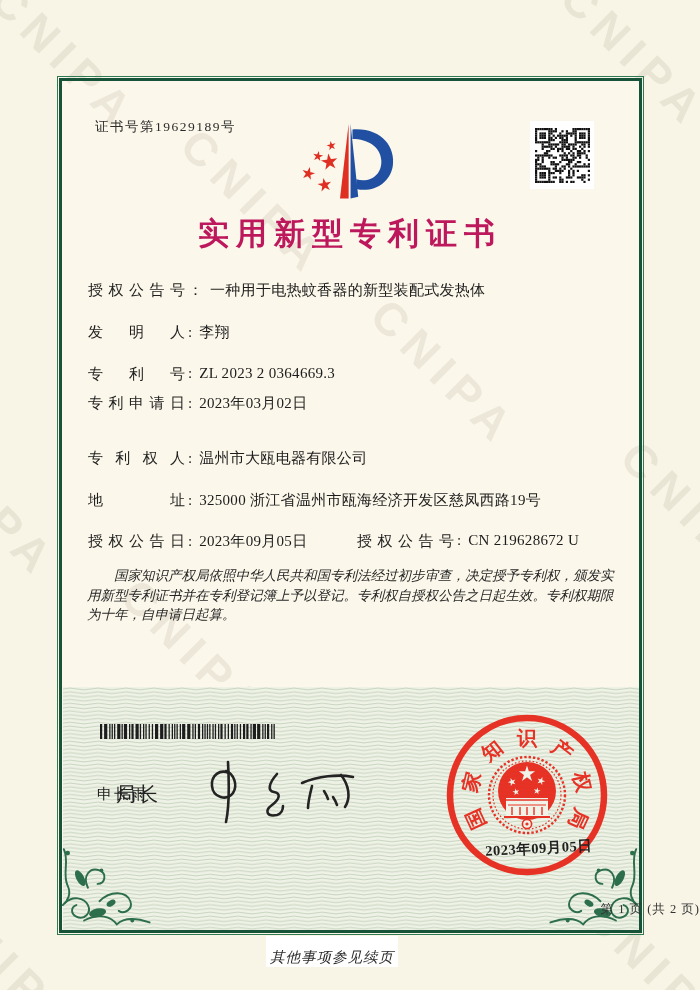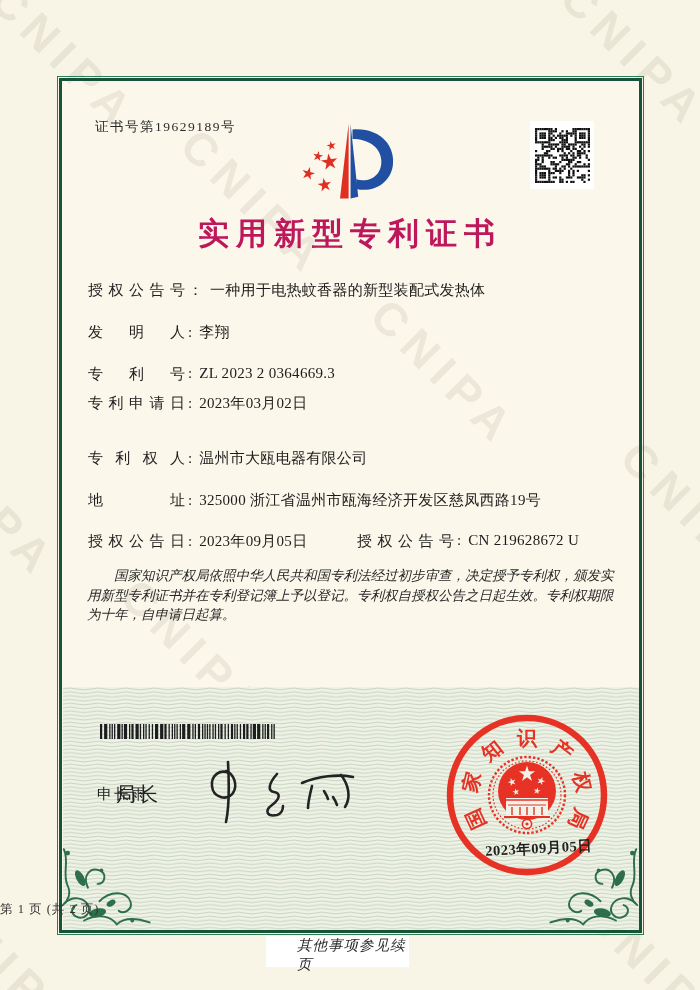--- a/index.html
+++ b/index.html
@@ -39,24 +39,24 @@
   .paras{left:87px;top:566px;width:527px;font-size:13.5px;line-height:19.5px;font-style:italic;color:#262626;}
   .paras p{margin:0 0 7px 0;text-indent:2em;}
   
   .barcode{left:100px;top:724px;width:178px;height:15px;}
   .sig-title{left:97px;top:781px;font-family:"Liberation Sans","DejaVu Sans",sans-serif;font-size:20px;letter-spacing:2px;color:#222;margin-left:19px;}
   .sig-name{left:97px;top:785px;font-family:"Liberation Sans","DejaVu Sans",sans-serif;font-size:15px;letter-spacing:2px;color:#222;}
   .signature{left:198px;top:748px;width:170px;height:88px;}
   .seal{left:443px;top:711px;width:168px;height:168px;}
   .seal-char{font-size:20px;font-weight:bold;fill:#e7281c;font-family:"Liberation Serif","DejaVu Serif",serif;}
   .seal-date{font-size:14.5px;font-weight:bold;fill:#161616;letter-spacing:0.5px;font-family:"Liberation Serif","DejaVu Serif",serif;}
-  .page-num{left:0;width:700px;top:901px;text-align:left;font-size:12.5px;color:#333;letter-spacing:1px;}
+  .page-num{left:0;width:700px;top:901px;text-align:right;font-size:12.5px;color:#333;letter-spacing:1px;}
   .orn{left:54px;top:828px;width:118px;height:106px;}
   .orn.right{left:528px;transform:scaleX(-1);}
-  .cont-box{left:266px;top:936px;width:112px;height:31px;background:#ffffff;display:flex;align-items:flex-start;justify-content:center;padding-left:31px;}
+  .cont-box{left:266px;top:936px;width:132px;height:31px;background:#ffffff;display:flex;align-items:flex-end;justify-content:center;}
   .cont-note{font-style:italic;font-size:14.5px;letter-spacing:1px;color:#2c2c2c;}
 </style>
 </head>
 <body>
 
 <div class="abs inner-bg"></div>
 
 <div class="wm" style="left:18px;top:-28px">CNIPA</div>
 <div class="wm" style="left:588px;top:-30px">CNIPA</div>
 <div class="wm" style="left:208px;top:118px">CNIPA</div>

